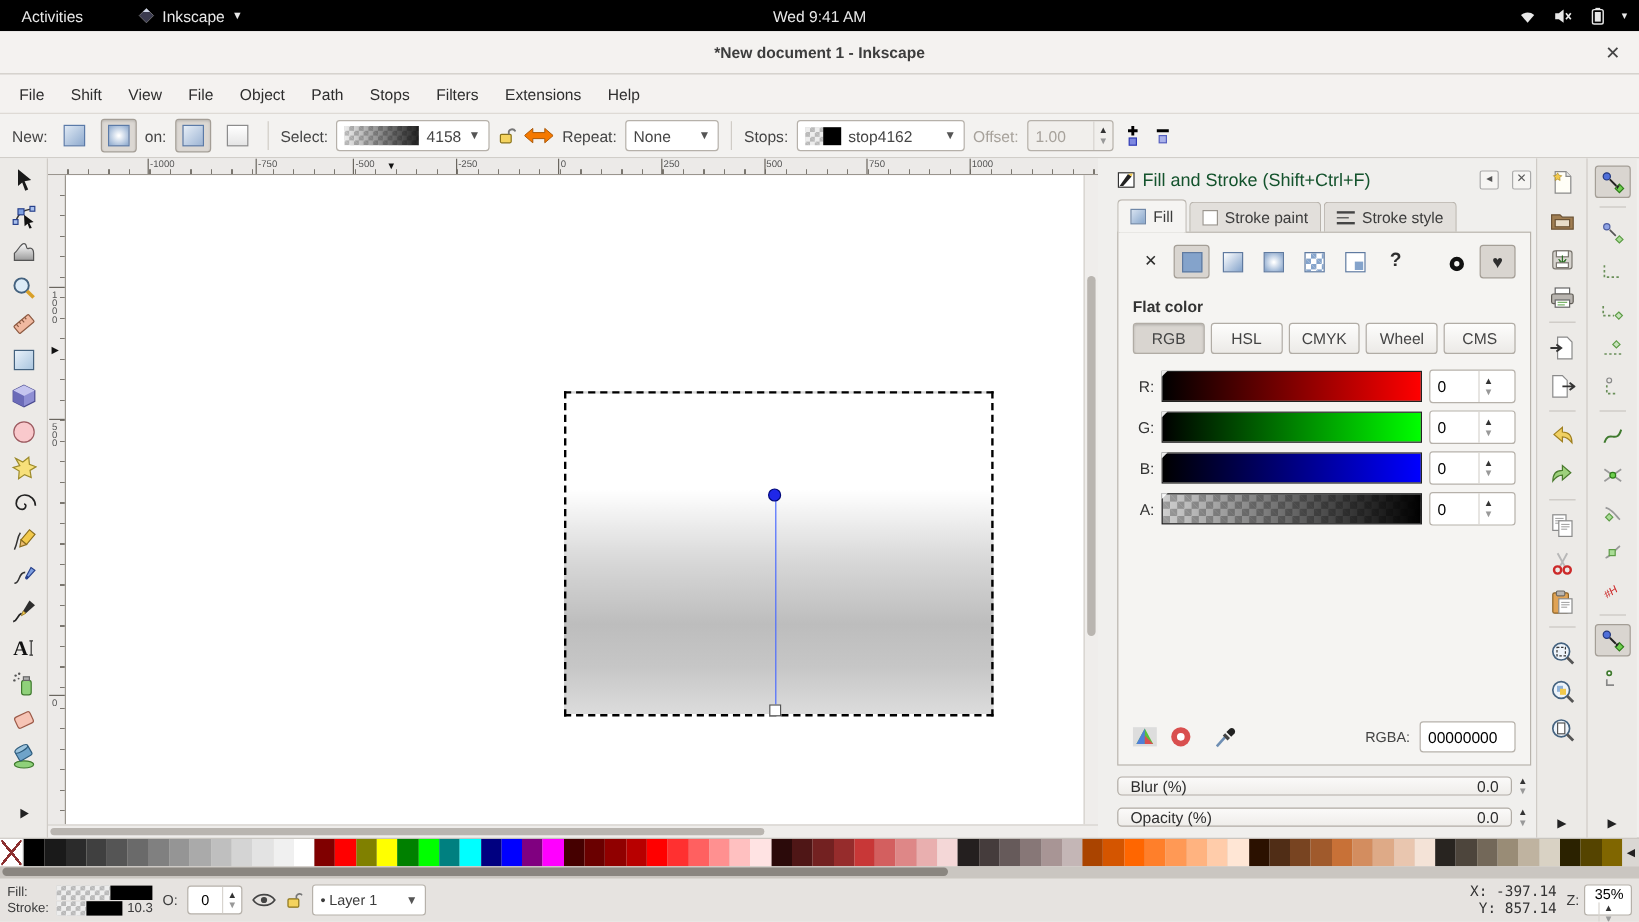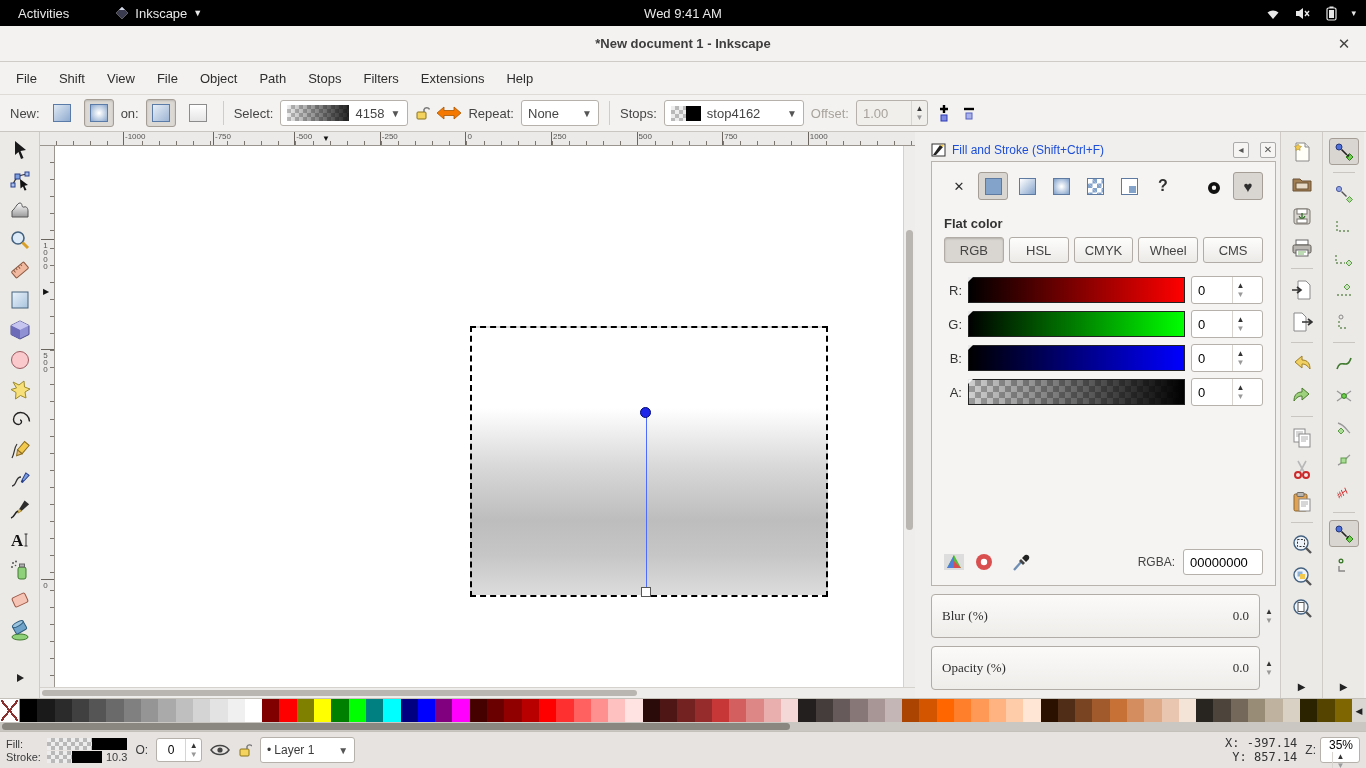--- a/index.html
+++ b/index.html
@@ -73,21 +73,21 @@
     border:2px dashed #000;
     background:linear-gradient(180deg,#ffffff 0%,#ffffff 30%,#d8d8d8 52%,#bdbdbd 72%,#c6c6c6 85%,#dcdcdc 100%); }
   .grad-line{ position:absolute; left:591px; top:267px; width:1px; height:180px; background:#4d6bfe; }
   .grad-start{ position:absolute; left:585px; top:261px; width:11px; height:11px; border-radius:50%; background:#1f27e8; border:1px solid #00087a; }
   .grad-end{ position:absolute; left:586px; top:441px; width:10px; height:10px; background:#fff; border:1px solid #555; }
 
   
   .dock{ width:365px; background:#f0efed; padding:6px 4px 0 16px; }
   .panel{ width:345px; height:552px; display:flex; flex-direction:column; }
   .panel-header{ display:flex; align-items:center; gap:5px; height:24px; }
-  .panel-header .ttl{ font-size:12px; color:#1d4ed8; }
+  .panel-header .ttl{ font-size:15px; color:#14532d; }
   .mini-btn{ width:16px; height:16px; border:1px solid #aaa; border-radius:2px; background:#f6f5f3; font-size:10px; line-height:14px; text-align:center; color:#555; margin-left:6px; }
   .panel-header .spacer{ flex:1; }
   .tabs{ display:flex; align-items:flex-end; height:28px; margin-top:4px; }
   .tab{ display:flex; align-items:center; gap:6px; padding:4px 10px; border:1px solid #b8b3ac; border-bottom:none; border-radius:4px 4px 0 0; background:#e2dfdb; color:#3c3c3c; margin-right:2px; height:26px; }
   .tab.active{ background:#f5f4f2; height:28px; position:relative; z-index:2; }
   .tab .sq{ width:13px; height:13px; border:1px solid #6f87a8; background:linear-gradient(135deg,#d7e2f0,#88a7cc); }
   .tab .sq.white{ background:#fff; border-color:#9a958e; }
   .tab .dashes{ width:15px; height:11px; display:flex; flex-direction:column; justify-content:space-between; }
   .tab .dashes i{ display:block; height:1.6px; background:#444; }
   .tab .dashes i:nth-child(2){ width:70%; }
@@ -120,21 +120,21 @@
       linear-gradient(45deg,#9a9a9a 25%,transparent 25%,transparent 75%,#9a9a9a 75%),
       linear-gradient(45deg,#9a9a9a 25%,transparent 25%,transparent 75%,#9a9a9a 75%);
     background-size:100% 100%,12px 12px,12px 12px; background-position:0 0,0 0,6px 6px; background-color:#cfcfcf; }
   .track .nub{ position:absolute; left:-1px; width:0; height:0; border-left:5px solid #fff; border-bottom:5px solid transparent; top:-1px; opacity:.9; }
   .channel .spinbox{ width:72px; height:28px; }
   .channel .spinbox input{ width:40px; }
   .rgba-row{ margin-top:auto; display:flex; align-items:center; gap:8px; padding:4px 2px 2px; }
   .rgba-row .lbl{ margin-left:auto; font-size:12px; color:#444; }
   .rgba-input{ width:80px; height:26px; border:1px solid #b6b1aa; border-radius:3px; background:#fff; font:inherit; padding:0 6px; }
   .slider-row{ margin-top:8px; display:flex; align-items:center; }
-  .slider-box{ flex:1; height:44px; border:1px solid #b1aca5; border-radius:4px; background:linear-gradient(#fbfaf9,#efedea); display:flex; align-items:center; justify-content:space-between; padding:0 10px;font-family:Liberation Serif, serif; }
+  .slider-box{ flex:1; height:16px; border:1px solid #b1aca5; border-radius:4px; background:linear-gradient(#fbfaf9,#efedea); display:flex; align-items:center; justify-content:space-between; padding:0 10px; }
   .slider-row .spincol{ border:none; width:14px; margin-left:2px; }
 
   
   .cmdbar{ width:42px; background:#eceae7; border-left:1px solid #cfcbc6; display:flex; flex-direction:column; align-items:center; padding-top:6px; gap:5px; }
   .snapbar{ width:42px; background:#eceae7; border-left:1px solid #cfcbc6; display:flex; flex-direction:column; align-items:center; padding-top:6px; gap:5px; }
   .ibtn{ width:30px; height:27px; display:flex; align-items:center; justify-content:center; border-radius:3px; border:1px solid transparent; }
   .ibtn.pressed{ background:#d9d5d0; border-color:#a49e96; }
   .hsep{ width:22px; height:1px; background:#c9c5c0; margin:2px 0; }
   .barspacer{ flex:1; }
   .expand-arrow{ color:#222; font-size:10px; margin-bottom:6px; }
@@ -459,20 +459,38 @@
       <div class="panel-header">
         <svg width="16" height="16" viewBox="0 0 16 16">
             <rect x="1" y="2" width="13" height="12" fill="#fff" stroke="#333"></rect>
             <polygon points="2,13 9,3 12,5 5,13" fill="#222"></polygon>
             <polygon points="9,3 12,5 13,2.5" fill="#f2c94c"></polygon>
           </svg>
         <span class="ttl">Fill and Stroke (Shift+Ctrl+F)</span>
         <span class="spacer"></span>
         <span class="mini-btn">◂</span>
         <span class="mini-btn">✕</span>
+      </div>
+      <div class="tabs">
+        <div class="tab active">
+            <span class="sq"></span>
+            <span>Fill</span>
+          </div>
+        <div class="tab">
+            <span class="sq white"></span>
+            <span>Stroke paint</span>
+          </div>
+        <div class="tab">
+            <span class="dashes">
+              <i></i>
+              <i></i>
+              <i></i>
+            </span>
+            <span>Stroke style</span>
+          </div>
       </div>
       <div class="tabbody">
         <div class="filltypes">
           <div class="ftbtn">✕</div>
           <div class="ftbtn pressed">
               <div class="ft-sq flat-sq"></div>
             </div>
           <div class="ftbtn">
               <div class="ft-sq lin-sq"></div>
             </div>

